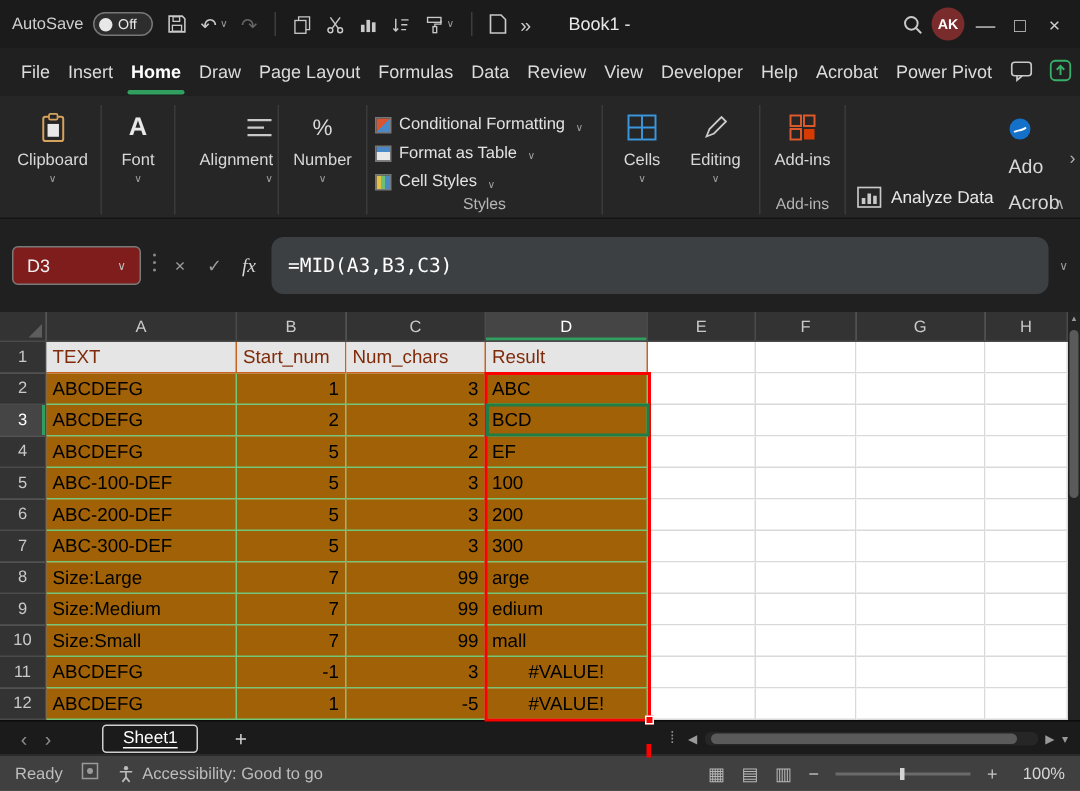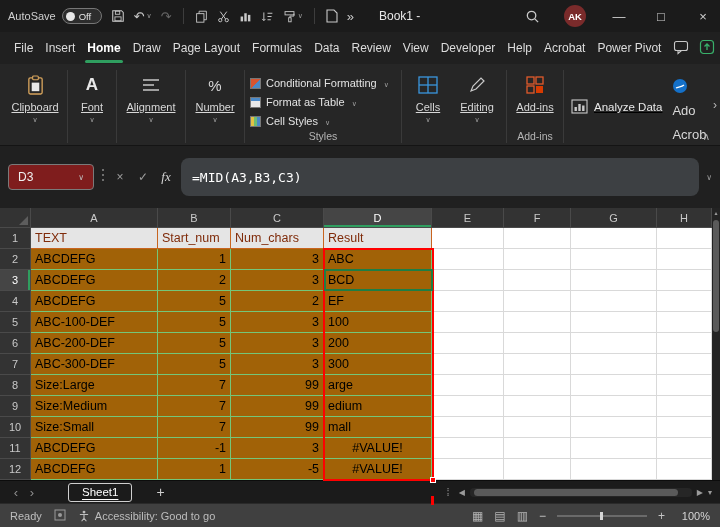--- a/index.html
+++ b/index.html
@@ -10,52 +10,52 @@
   .titlebar { height: 32px; background: #1b1b1b; display: flex; align-items: center; padding: 0 8px; gap: 9px; color: #cfcfcf; font-size: 11px; }
   .autosave { display: flex; align-items: center; gap: 6px; }
   .toggle { width: 40px; height: 16px; border-radius: 9px; background: #2d2d2d; border: 1px solid #777; display: flex; align-items: center; gap: 4px; padding: 0 3px; }
   .knob { width: 9px; height: 9px; border-radius: 50%; background: #e8e8e8; }
   .off { font-size: 9.5px; color: #e8e8e8; }
   .tb-icon { display: inline-flex; align-items: center; gap: 2px; color: #c9c9c9; font-size: 13px; }
   .dim { color: #666; }
   .mini { font-size: 7px; color: #9a9a9a; }
   .vsep { width: 1px; height: 16px; background: #3d3d3d; margin: 0 2px; }
   .tb-title { color: #e8e8e8; font-size: 12px; margin-left: 16px; white-space: nowrap; }
-  .tb-right { margin-left: auto; display: flex; align-items: center; gap: 24px; }
+  .tb-right { margin-left: auto; display: flex; align-items: center; gap: 5px; }
   .avatar { width: 22px; height: 22px; border-radius: 50%; background: #7a2b2b; color: #fff; display: flex; align-items: center; justify-content: center; font-size: 9.5px; font-weight: bold; }
   .winbtn { font-size: 13px; color: #cfcfcf; width: 18px; text-align: center; }
 
   
   .menubar { height: 32px; background: #202020; display: flex; align-items: center; gap: 12px; padding: 0 14px; font-size: 12px; color: #dcdcdc; }
   .menu-item { position: relative; white-space: nowrap; cursor: default; }
   .menu-item.active { color: #fff; font-weight: bold; }
   .menu-item.active::after { content: ""; position: absolute; left: -2px; right: -2px; bottom: -8px; height: 3px; background: #2f9e5f; border-radius: 2px; }
   .mb-right { margin-left: auto; display: flex; align-items: center; gap: 10px; }
 
   
   .ribbon { height: 82px; background: #262626; border-bottom: 1px solid #141414; display: flex; padding: 4px 6px 0 6px; position: relative; overflow: hidden; }
   .rgroup { display: flex; flex-direction: column; align-items: center; padding-top: 5px; gap: 4px; }
   .ricon { height: 24px; display: flex; align-items: center; }
-  .rlabel { font-size: 11px; color: #d8d8d8; white-space: nowrap; text-decoration: underline; }
+  .rlabel { font-size: 11px; color: #d8d8d8; white-space: nowrap; }
   .rchev { font-size: 7px; color: #9f9f9f; line-height: 6px; }
   .rsep { width: 1px; background: #3a3a3a; margin: 2px 3px; }
-  .g-clipboard { width: 58px; } .g-font { width: 42px; } .g-align { width: 62px; } .g-number { width: 52px; }
+  .g-clipboard { width: 58px; } .g-font { width: 42px; } .g-align { width: 62px; align-items: flex-end; } .g-number { width: 52px; }
   .g-cells { width: 46px; } .g-editing { width: 52px; } .g-addins { width: 50px; }
   .biga { font-size: 17px; color: #e8e8e8; font-weight: bold; }
   .pct { font-size: 15px; color: #d8d8d8; }
   .styles { width: 150px; display: flex; flex-direction: column; padding: 2px 2px; position: relative; }
   .srow { display: flex; align-items: flex-end; gap: 5px; font-size: 11px; color: #e2e2e2; height: 19px; white-space: nowrap; }
   .sicon { width: 11px; height: 11px; border: 1px solid #777; flex: 0 0 auto; }
   .sicon.cf { background: linear-gradient(135deg, #d65532 50%, #4a89c8 50%); }
   .sicon.fat { background: linear-gradient(180deg, #4a89c8 35%, #e8e8e8 35%); }
   .sicon.cs { background: linear-gradient(90deg, #e2c245 33%, #6fbf73 33% 66%, #4a89c8 66%); }
   .schev { font-size: 7px; color: #9f9f9f; margin-left: 2px; }
   .group-label { position: absolute; bottom: 3px; left: 0; right: 0; text-align: center; font-size: 10.5px; color: #b5b5b5; }
   .addins-col { position: relative; padding-bottom: 16px; }
-  .analyze { display: flex; align-items: center; padding: 6px 4px; text-decoration: underline; }
+  .analyze { display: flex; align-items: flex-end; padding: 6px 4px; }
   .analyze-btn { display: flex; align-items: center; gap: 6px; font-size: 11.5px; color: #e8e8e8; white-space: nowrap; }
   .acro { width: 46px; overflow: hidden; display: flex; flex-direction: column; align-items: flex-start; padding: 10px 0 0 6px; gap: 9px; font-size: 13px; color: #d8d8d8; }
   .ribbon-more { position: absolute; right: 3px; top: 34px; color: #b5b5b5; font-size: 12px; }
   .ribbon-collapse { position: absolute; right: 10px; bottom: 3px; color: #b5b5b5; font-size: 10px; }
 
   
   .formula-row { height: 62px; background: #202020; display: flex; align-items: center; padding: 0 8px; gap: 7px; }
   .namebox { width: 86px; height: 26px; background: #7f1d1d; border: 1px solid #7a7a7a; border-radius: 4px; display: flex; align-items: center; justify-content: space-between; padding: 0 9px; color: #f0f0f0; font-size: 12px; }
   .nb-chev { font-size: 8px; color: #bdbdbd; }
   .fbtn { color: #9b9b9b; font-size: 12px; width: 16px; text-align: center; }

